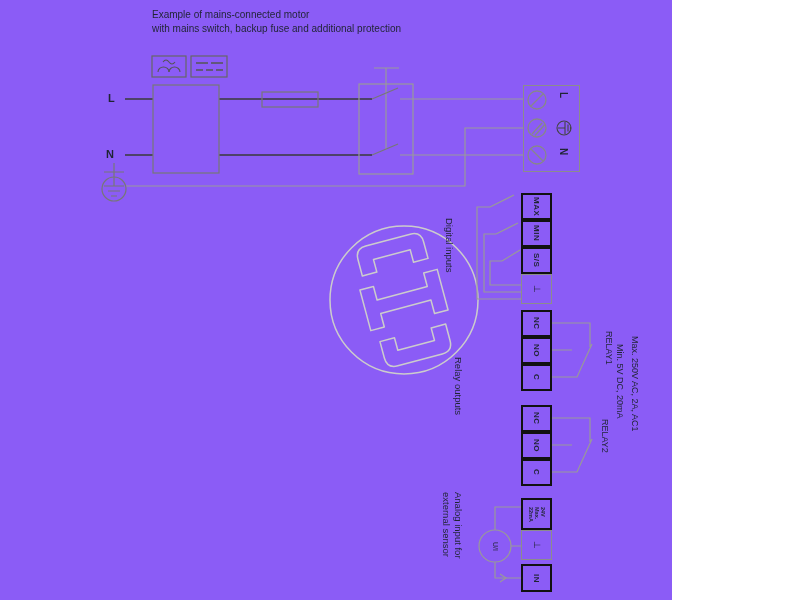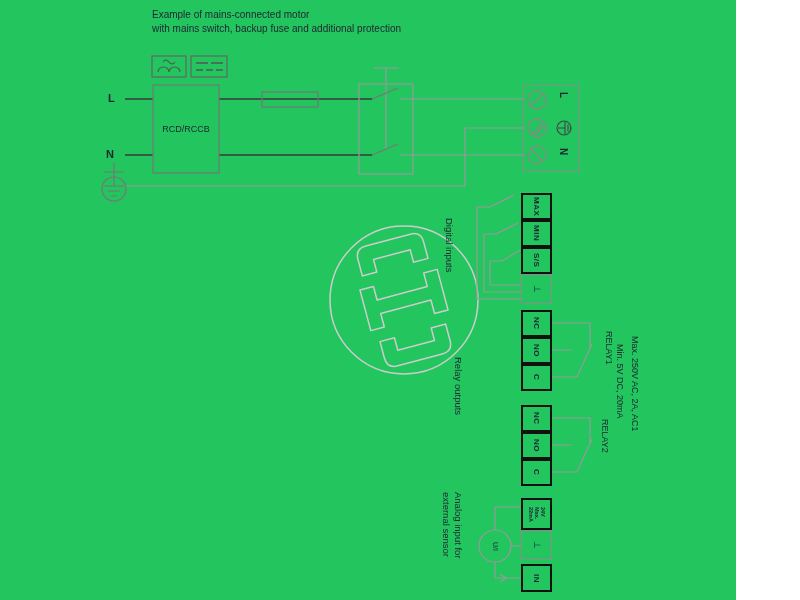--- a/index.html
+++ b/index.html
@@ -1,16 +1,16 @@
 <!DOCTYPE html>
 <html><head>
 <meta charset="utf-8">
 <style>
   html,body{margin:0;padding:0;background:#fff;}
-  .stage{position:relative;width:736px;height:600px;background:#22c55e;overflow:hidden;
+  .stage{position:relative;width:672px;height:600px;background:#8b5cf6;overflow:hidden;
          font-family:"Liberation Sans",sans-serif;color:#1f2433;}
   svg{position:absolute;left:0;top:0;}
   .t{position:absolute;color:#1f2433;white-space:pre;font-size:10px;line-height:14px;}
   .vtext{writing-mode:vertical-rl;white-space:pre;}
   .term{position:absolute;left:521px;width:31px;box-sizing:border-box;
         display:flex;align-items:center;justify-content:center;background:transparent;}
   .term-bold{border:2px solid #111111;}
   .term-thin{border:1px solid #8c8c8c;}
   .term .lbl{font-size:8px;font-weight:bold;letter-spacing:0.5px;}
   .term .lbl-sym{font-size:9px;font-weight:normal;}
@@ -108,23 +108,20 @@
       <circle cx="495" cy="546" r="16"></circle>
     </g>
   </svg>
 
   <div class="t" style="left:152px;top:8px;">Example of mains-connected motor
 with mains switch, backup fuse and additional protection</div>
 
   <div class="t" style="left:108px;top:91px;font-size:11px;font-weight:600;">L</div>
   <div class="t" style="left:106px;top:147px;font-size:11px;font-weight:600;">N</div>
 
-  <div class="box" style="left:153px;top:85px;width:66px;height:88px;display:flex;align-items:center;justify-content:center;">
-    <span style="font-size:9px;">RCD/RCCB</span>
-  </div>
 
   <div class="box" style="left:523px;top:85px;width:57px;height:87px;border:1.5px solid #8c8c8c;"></div>
   <div class="t vtext" style="left:556px;top:92px;font-size:10px;font-weight:700;">L</div>
   <div class="t vtext" style="left:556px;top:148px;font-size:10px;font-weight:700;">N</div>
 
   <div class="term term-bold" style="top:193px;height:27px;">
     <span class="lbl vtext">MAX</span>
   </div>
   <div class="term term-bold" style="top:220px;height:27px;">
     <span class="lbl vtext">MIN</span>

